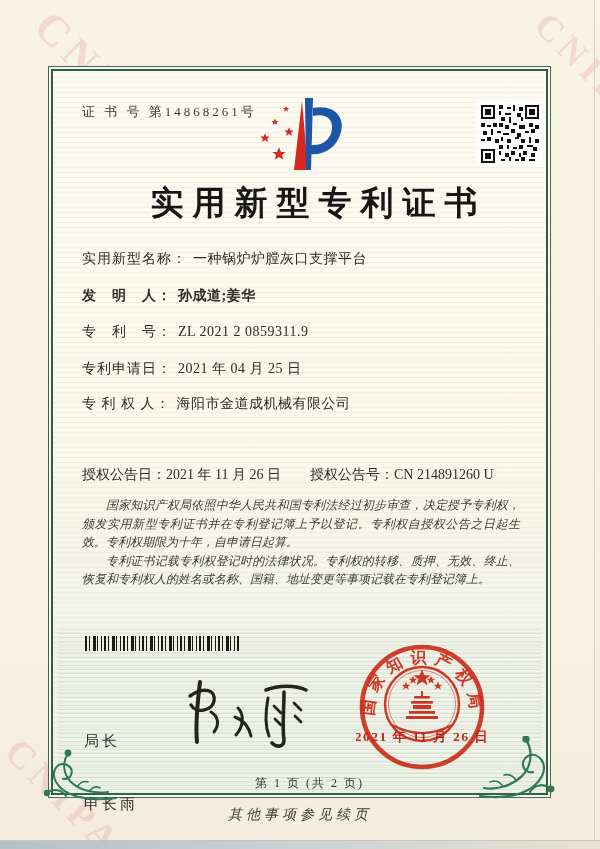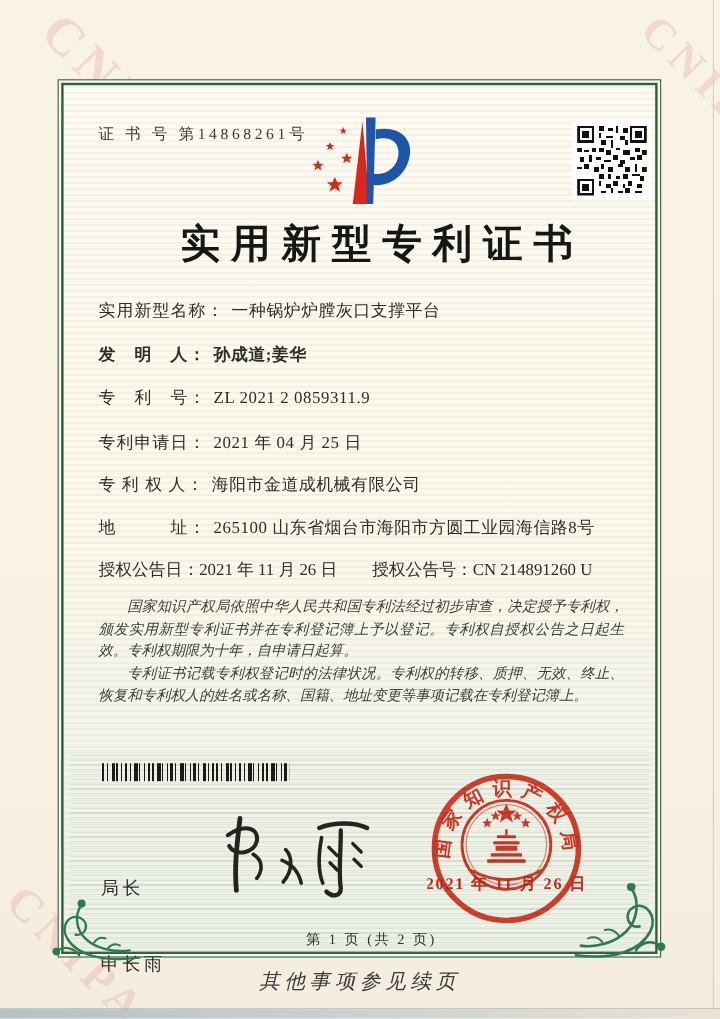--- a/index.html
+++ b/index.html
@@ -91,21 +91,21 @@
   .flourish.left  { left:38px;  top:748px; }
   .flourish.right { left:478px; top:736px; }
 
   .page-footer {
     position:absolute; left:48px; top:775px; width:503px;
     text-align:center; font-size:12px; color:#333; letter-spacing:2px;padding-left:20px;
   }
 
   .continuation {
     position:absolute; left:0; top:806px; width:600px;
-    text-align:center; font-size:17px; color:#3a3a38; letter-spacing:4px; font-style:italic;
+    text-align:center; font-size:14px; color:#3a3a38; letter-spacing:4px; font-style:italic;
   }
 
   .edge-right { position:absolute; right:5px; top:0; width:1px; height:849px; background:#d9d3c4; }
   .bottom-strip {
     position:absolute; left:0; bottom:0; width:600px; height:8px;
     background:linear-gradient(90deg,#b4c1c8 0%, #c7d0d3 45%, #d9dbd2 75%, #e8e3d5 100%);
   }
   .bottom-strip-line { position:absolute; left:0; bottom:8px; width:600px; height:1px; background:rgba(150,160,165,.5); }
 </style>
 </head>
@@ -224,23 +224,20 @@
   </div>
   <div class="row" style="top:323px;">
     <span class="lbl">专　利　号：</span><span class="val">ZL 2021 2 0859311.9</span>
   </div>
   <div class="row" style="top:360px;">
     <span class="lbl">专利申请日：</span><span class="val">2021 年 04 月 25 日</span>
   </div>
   <div class="row" style="top:395px;">
     <span class="lbl">专 利 权 人：</span><span class="val">海阳市金道成机械有限公司</span>
   </div>
-  <div class="row" style="top:431px;">
-    <span class="lbl">地　　　址：</span><span class="val">265100 山东省烟台市海阳市方圆工业园海信路8号</span>
-  </div>
   <div class="row2col" style="top:466px;">
     <span>
       <span class="lbl">授权公告日：</span><span class="val">2021 年 11 月 26 日</span>
     </span>
     <span class="pair2">
       <span class="lbl">授权公告号：</span><span class="val">CN 214891260 U</span>
     </span>
   </div>
 
   <div class="body-text">

